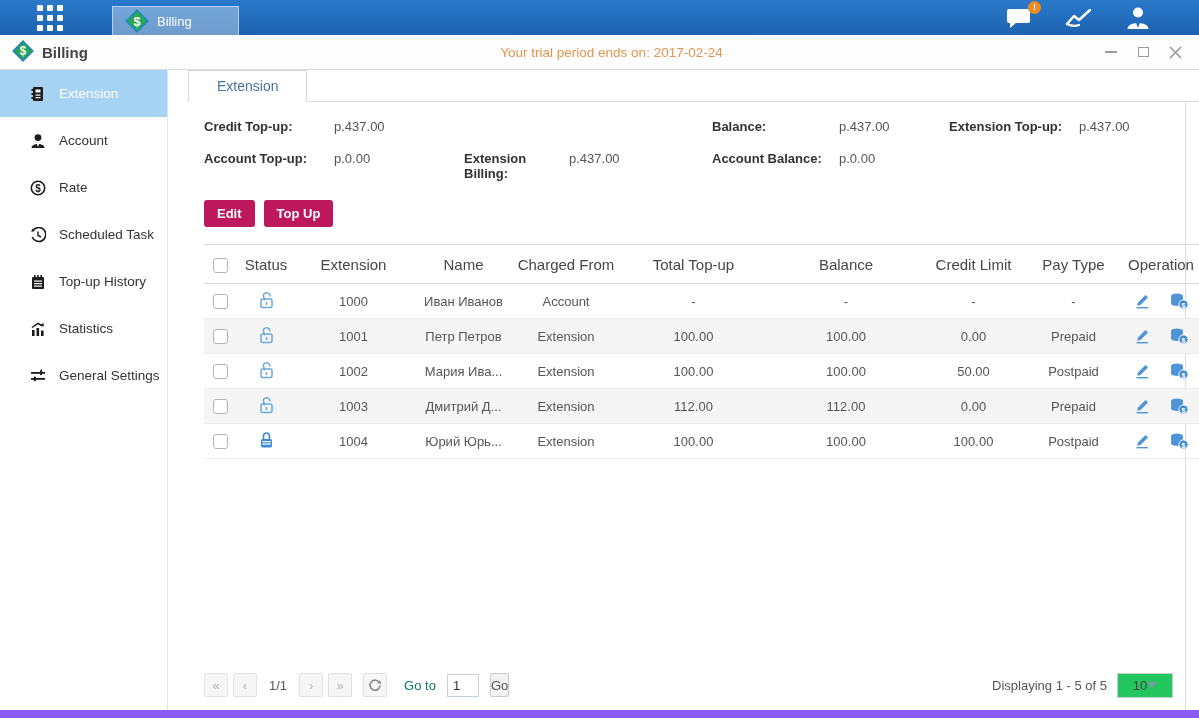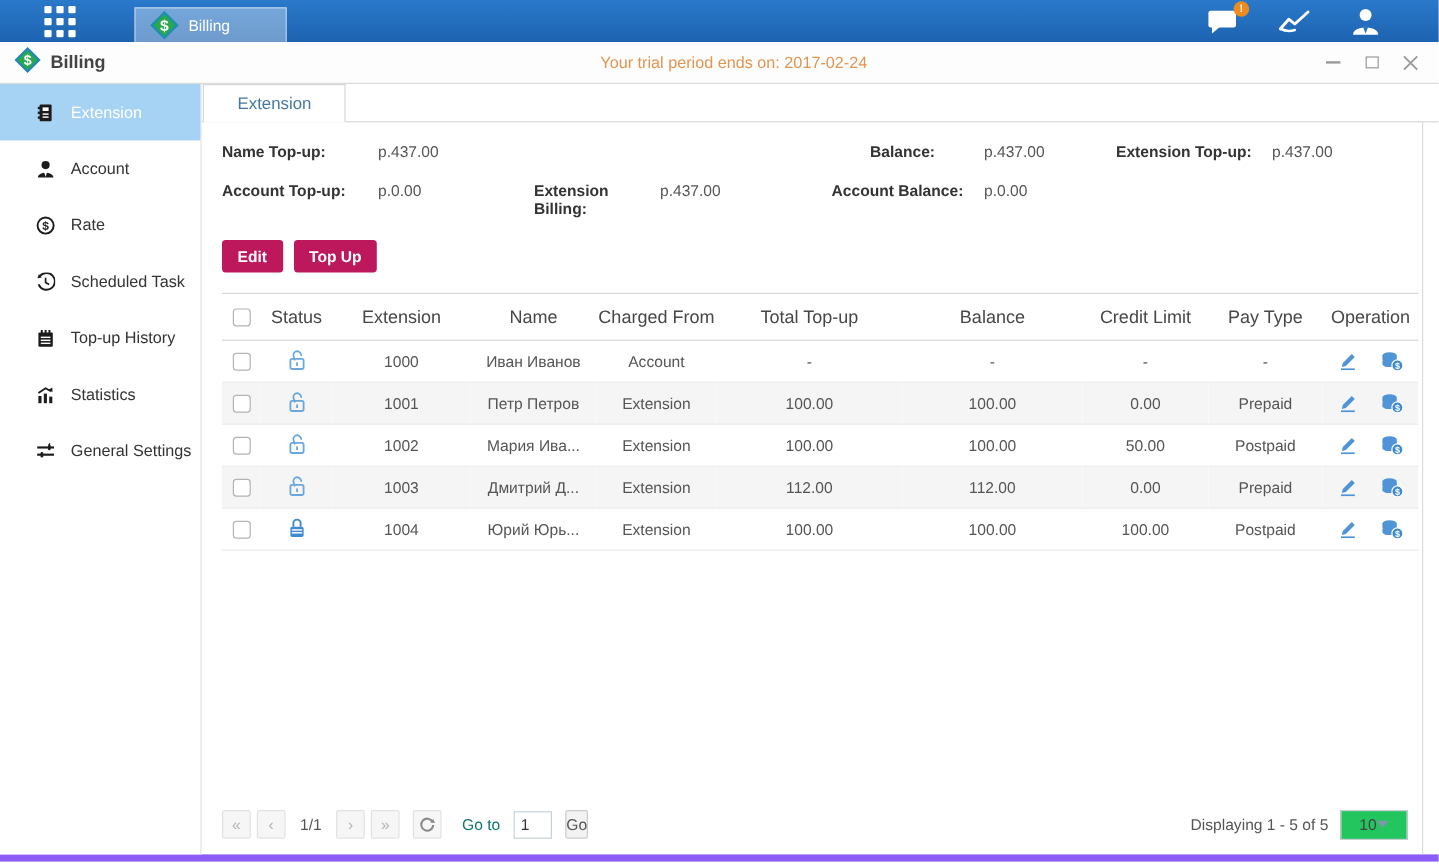--- a/index.html
+++ b/index.html
@@ -19,39 +19,39 @@
   
   .titlebar { height:35px; background:#fdfdfd; border-bottom:1px solid #dcdcdc; display:flex; align-items:center; position:relative; }
   .titlebar .win-title { display:flex; align-items:center; gap:8px; margin-left:12px; font-size:15px; font-weight:bold; color:#444; }
   .trial { position:absolute; left:0; right:0; text-align:center; color:#e2954f; font-size:13.5px; pointer-events:none;padding-left:24px; }
   .win-controls { position:absolute; right:16px; display:flex; align-items:center; gap:16px; }
   .win-btn { width:16px; height:14px; display:flex; align-items:center; justify-content:center; cursor:pointer; }
   .min-glyph { width:12px; height:2px; background:#9a9a9a; }
   .max-glyph { width:11px; height:10px; border:1.5px solid #9a9a9a; }
 
   
-  .app-body { display:flex; height:648px; border-bottom:6px solid #8b5cf6; }
+  .app-body { display:flex; height:648px; border-bottom:8px solid #8b5cf6;gap:19px; }
 
   
   .sidebar { width:168px; background:#fff; border-right:1px solid #e3e3e3; flex-shrink:0; }
   .nav-item { height:47px; display:flex; align-items:center; gap:13px; padding-left:30px; color:#333; font-size:13.5px; cursor:pointer; }
   .nav-item svg { flex-shrink:0; }
   .nav-item.active { background:#a6d3f3; color:#fff; }
 
   
   .content { flex:1; display:flex; flex-direction:column; padding:0 0 0 0; min-width:0; }
   .tabstrip { height:32px; border-bottom:1px solid #d8d8d8; display:flex; align-items:flex-end; flex-shrink:0; }
   .tab.active { height:32px; line-height:31px; padding:0 28px; background:#fff; border:1px solid #d8d8d8; border-bottom:1px solid #fff; margin-bottom:-1px; margin-left:1px; color:#4577a4; font-size:14px; cursor:pointer; }
 
   .panel { flex:1; display:flex; flex-direction:column; margin-right:13px; border-right:1px solid #dcdcdc; min-height:0; }
 
   .summary { display:grid; grid-template-columns:130px 130px 105px 143px 127px 110px 130px auto; padding:17px 0 0 17px; row-gap:17px; }
   .sum-label { font-weight:bold; color:#333; }
   .sum-value { color:#555; }
-  .c5 { grid-column:5;margin-left:32px; } .c6 { grid-column:6; }
+  .c5 { grid-column:5; } .c6 { grid-column:6; }
 
   .btn-row { display:flex; gap:9px; padding:19px 0 0 17px; }
   .btn-blue { background:#be185d; color:#fff; border:none; border-radius:3px; height:27px; padding:0 13px; font-size:13px; font-family:"Liberation Sans",sans-serif; font-weight:bold; cursor:pointer; }
 
   .table-wrap { margin:17px 14px 0 17px; }
   table { width:100%; border-collapse:collapse; table-layout:fixed; }
   th { border-top:1px solid #d8d8d8; border-bottom:1px solid #d8d8d8; height:39px; font-weight:normal; color:#474747; font-size:15px; text-align:center; cursor:pointer; }
   td { height:35px; text-align:center; color:#555; font-size:13px; border-bottom:1px solid #ececec; overflow:hidden; white-space:nowrap; }
   tr.stripe td { background:#f5f5f5; }
   .checkbox { display:inline-block; width:15px; height:15px; border:1px solid #b3b3b3; border-radius:3px; background:#fff; vertical-align:middle; cursor:pointer; }
@@ -219,21 +219,21 @@
   </div>
 
   <div class="content">
     <div class="tabstrip">
       <div class="tab active">Extension</div>
     </div>
 
     <div class="panel">
 
       <div class="summary">
-        <span class="sum-label">Name Top-up:</span>
+        <span class="sum-label">Credit Top-up:</span>
         <span class="sum-value">p.437.00</span>
         <span class="sum-label c5">Balance:</span>
         <span class="sum-value c6">p.437.00</span>
 
         <span class="sum-label">Extension Top-up:</span>
         <span class="sum-value">p.437.00</span>
         <span class="sum-label">Account Top-up:</span>
         <span class="sum-value">p.0.00</span>
         <span class="sum-label">Extension Billing:</span>
         <span class="sum-value">p.437.00</span>

